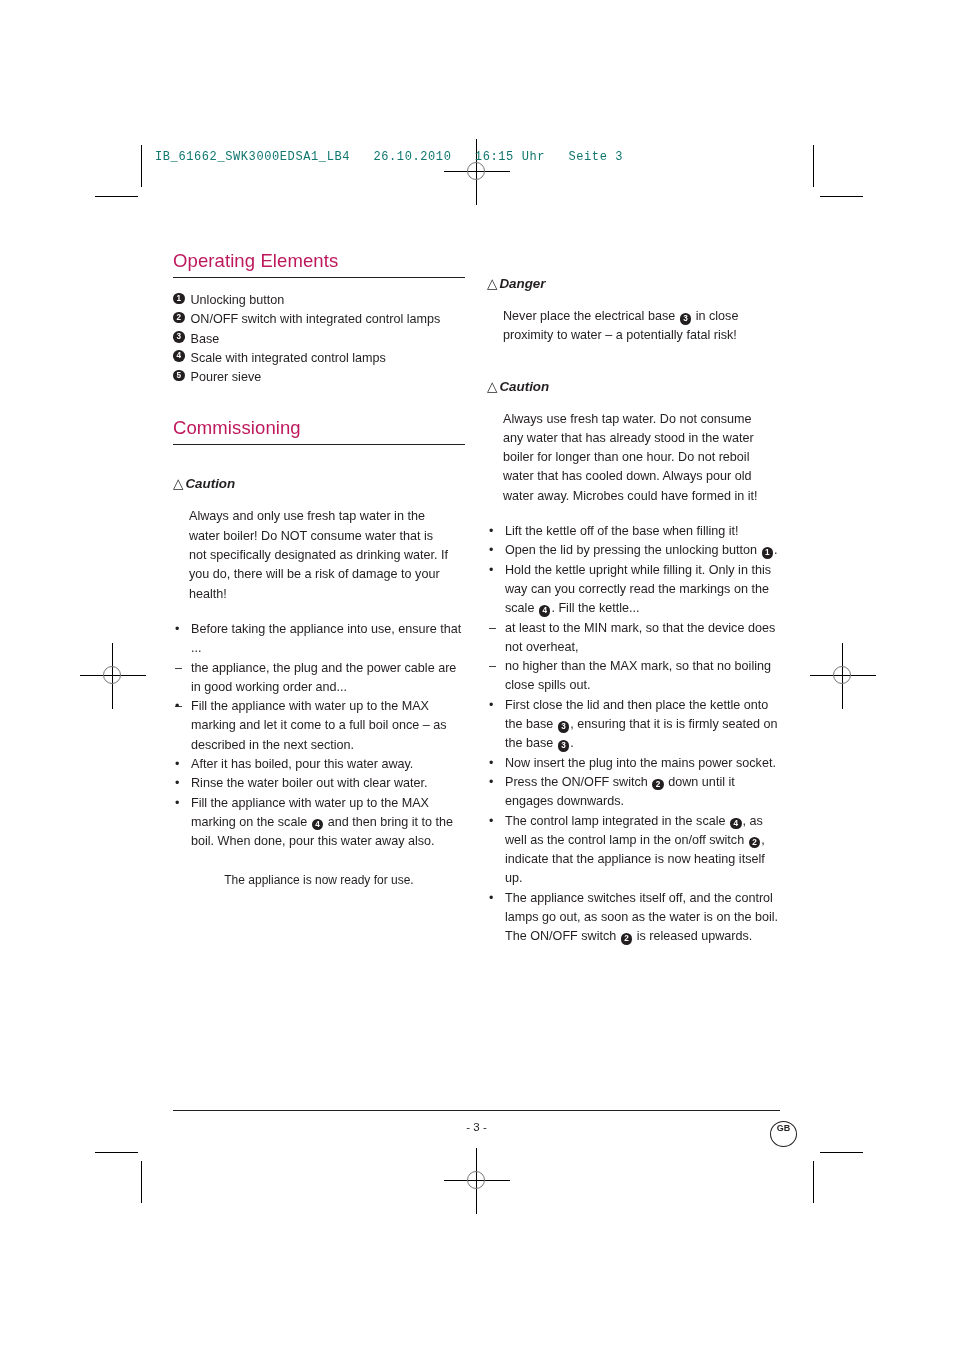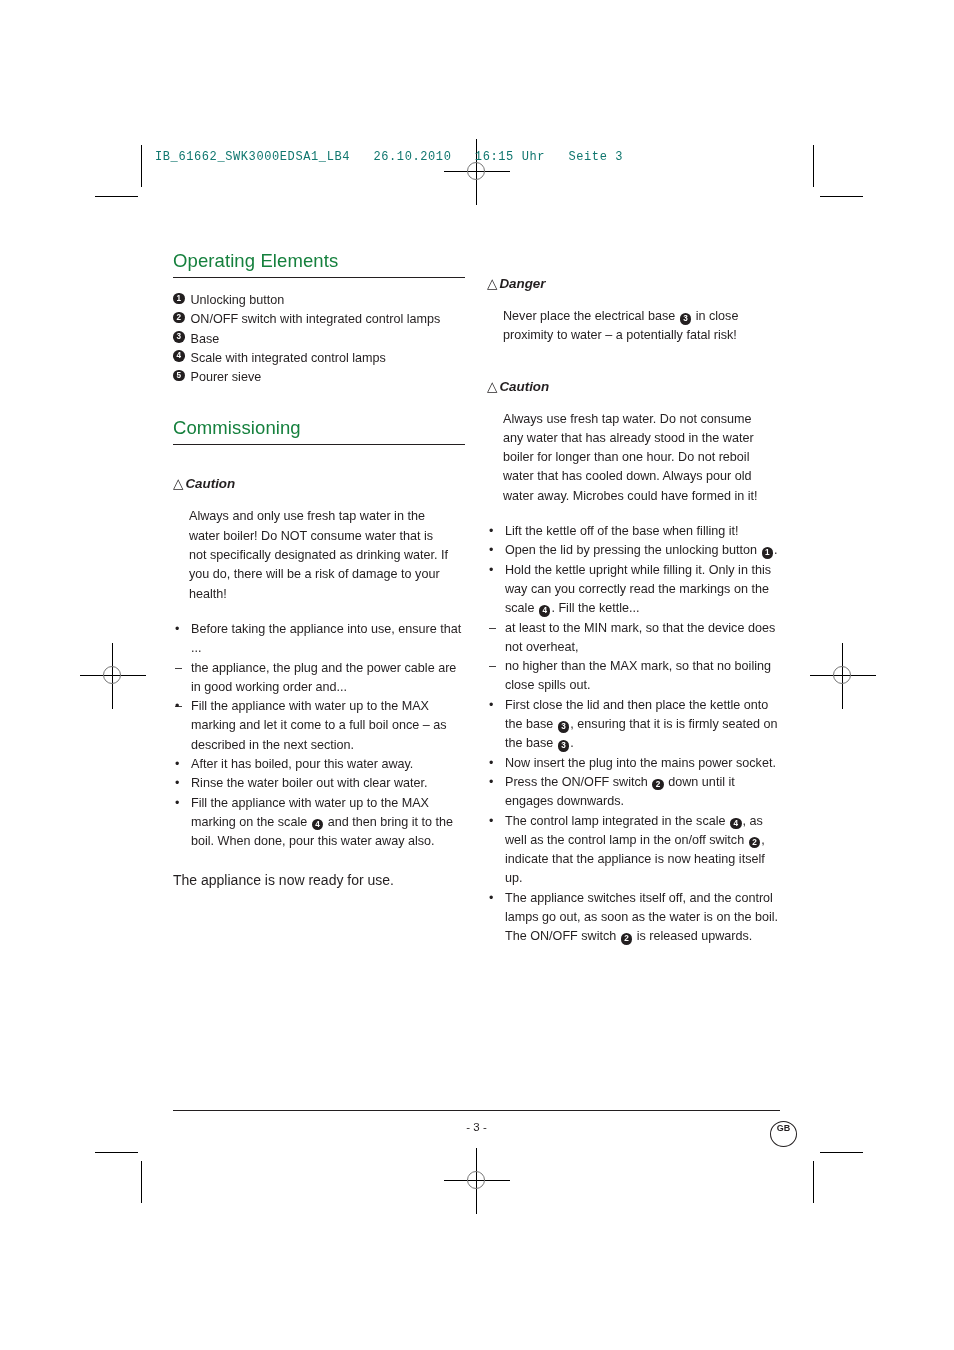--- a/index.html
+++ b/index.html
@@ -70,21 +70,21 @@
   .col-left  { left: 173px; }
   .col-right { left: 487px; }
 
   h2.section-title {
     font-size: 18.5px;
     font-weight: normal;
     letter-spacing: 0.1px;
     margin: 0 0 5px 0;
     padding: 0 0 5px 0;
     border-bottom: 1.4px solid #231f20;
-    color: #15803d;
+    color: #be185d;
   }
 
   .body-text {
     font-size: 12.6px;
     line-height: 19.3px;
     margin: 16px;
   }
 
   .warn-head {
     font-size: 13.4px;
@@ -152,23 +152,24 @@
   }
   ul.blist li .lead {
     position: absolute;
     left: 2px;
     top: 0;
     width: 12px;
     text-align: left;
   }
 
   .tail-note {
-    font-size: 14px;
+    font-size: 12px;
     line-height: 19.3px;
     margin: 19px 0 0 0;
+    text-align: center;
   }
 
   
   .footer-rule {
     position: absolute;
     left: 173px;
     top: 1110px;
     width: 607px;
     height: 1.4px;
     background: #231f20;

